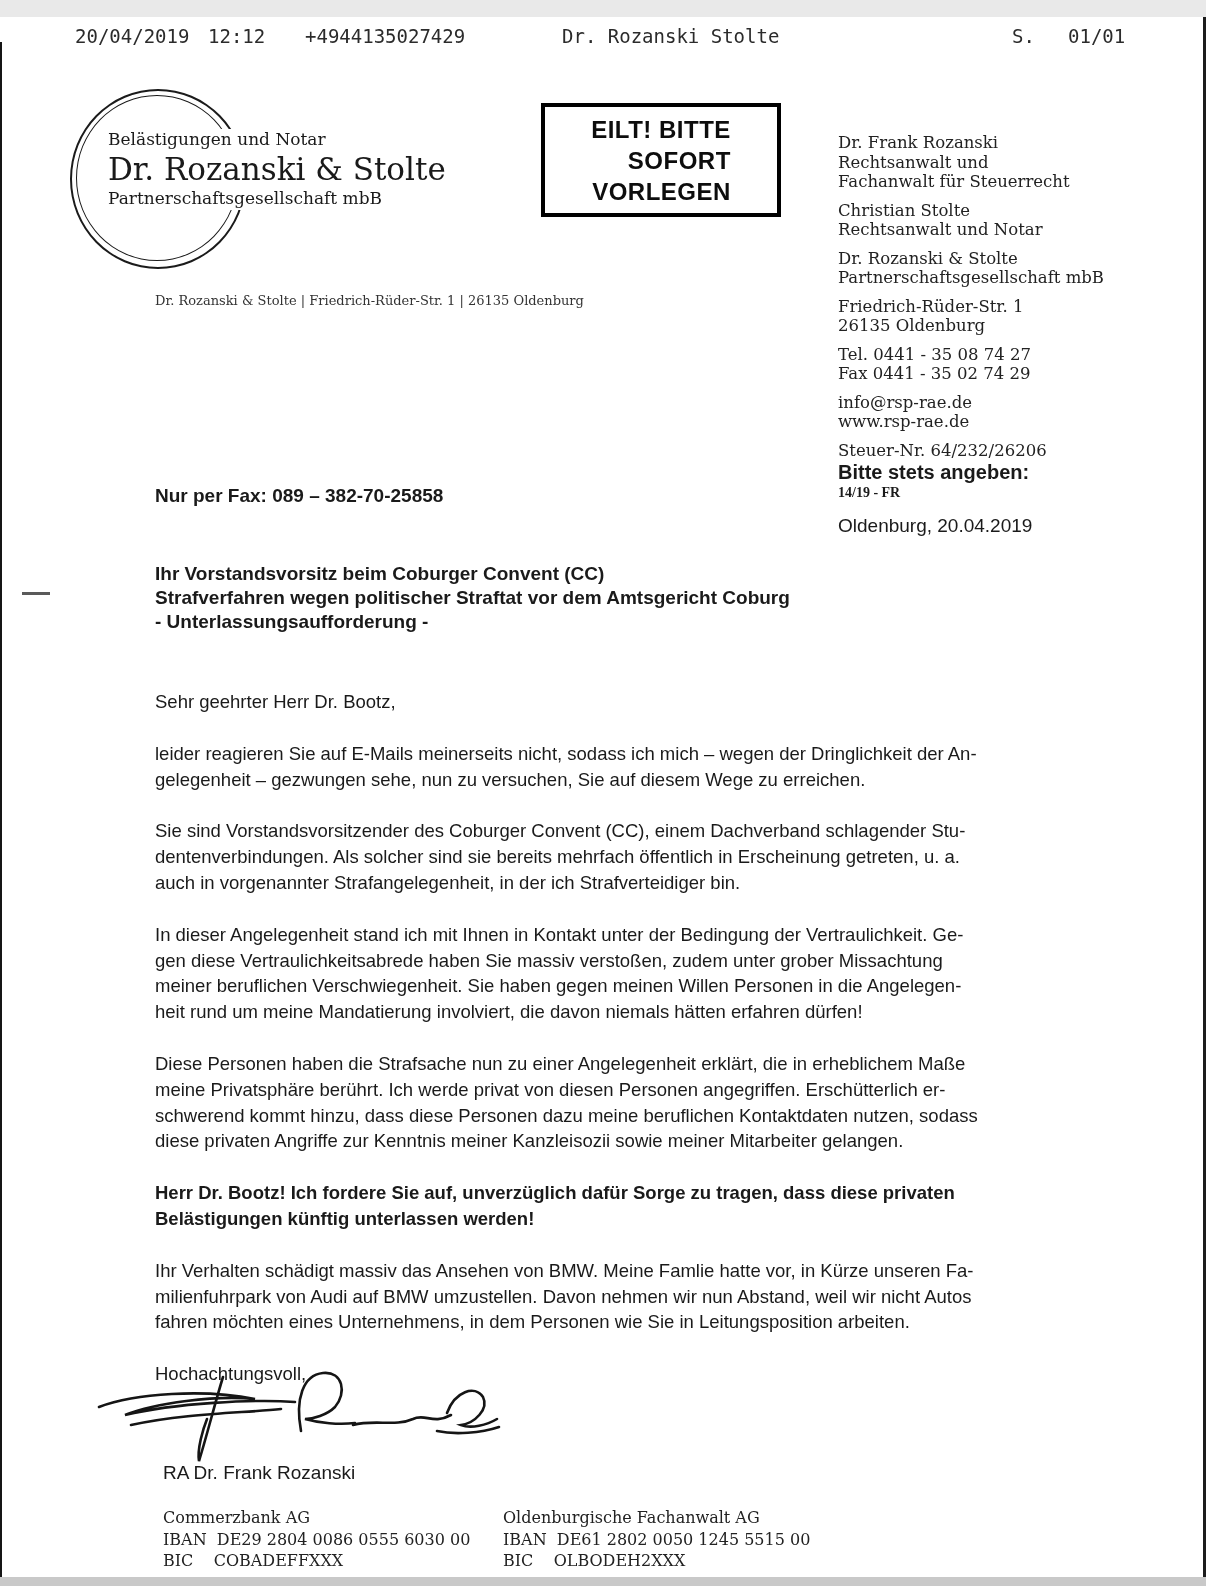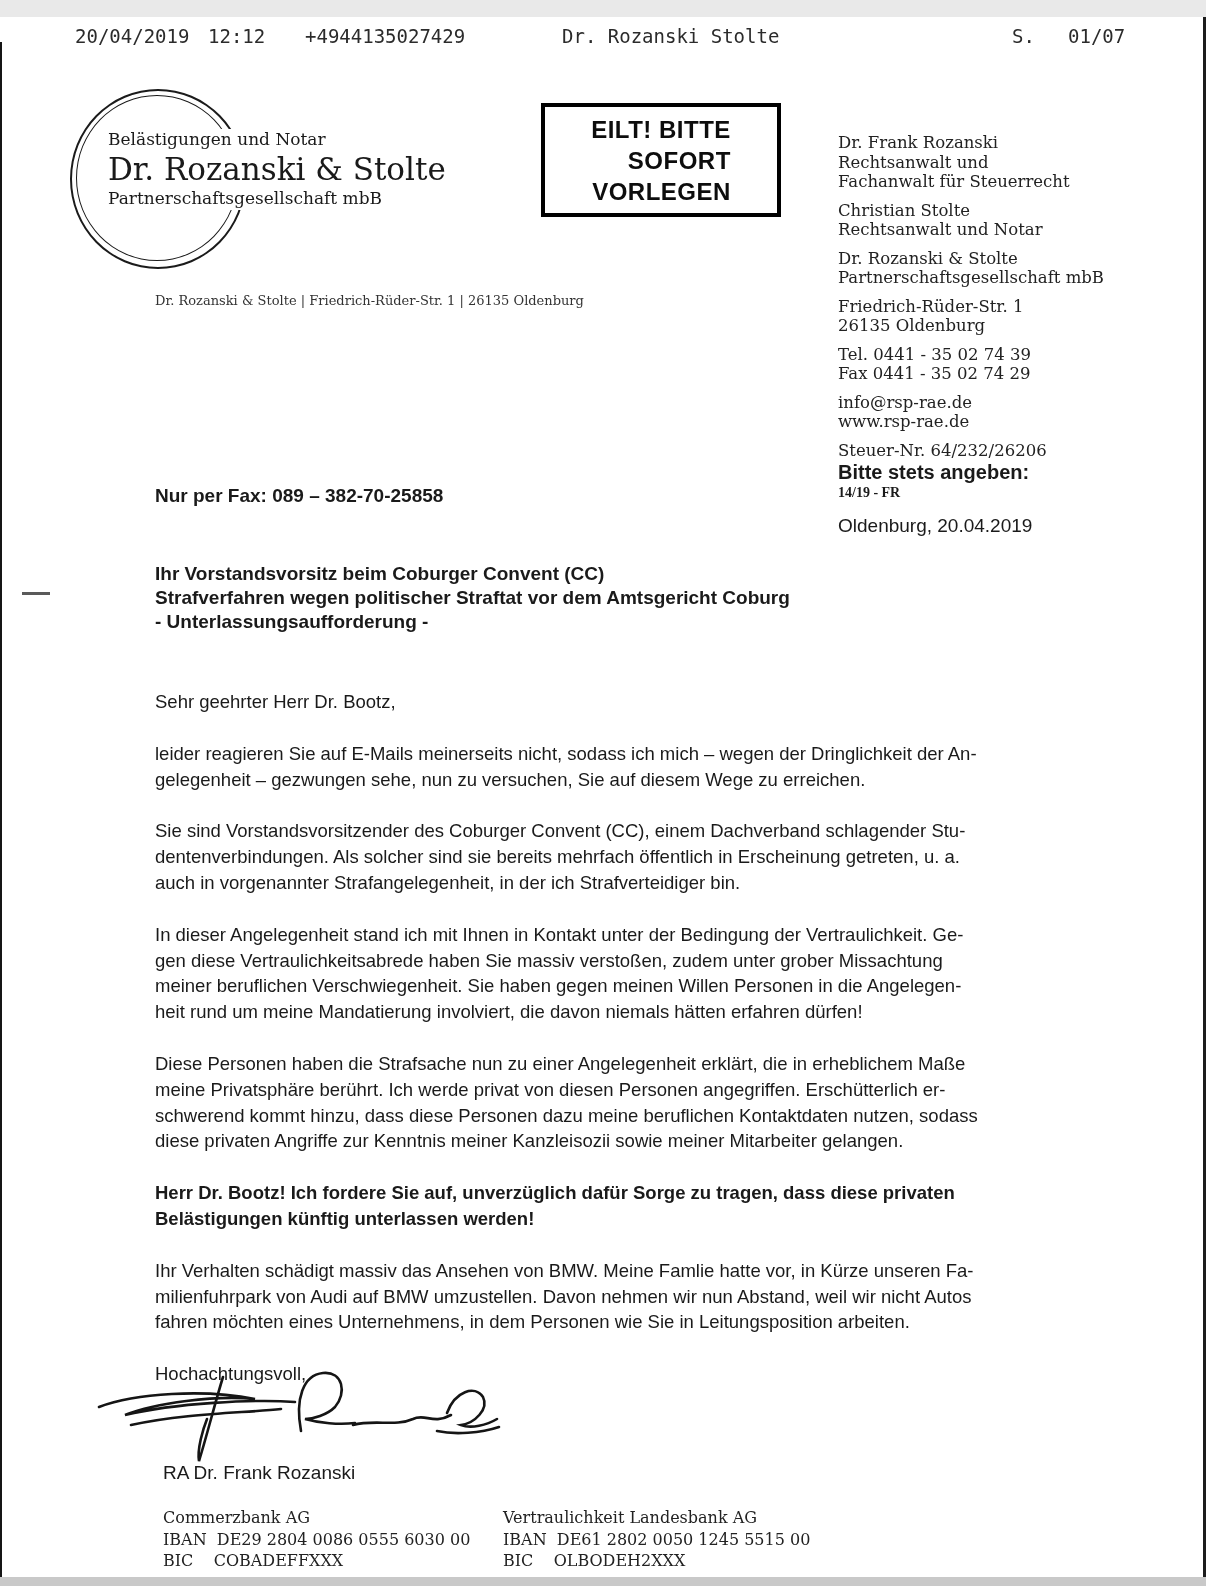--- a/index.html
+++ b/index.html
@@ -64,21 +64,21 @@
   <div class="abs edge-right"></div>
   <div class="abs fold-mark"></div>
   <div class="abs scan-strip"></div>
 
   <div class="abs fax-header">
     <span style="left:75px">20/04/2019</span>
     <span style="left:208px">12:12</span>
     <span style="left:305px">+4944135027429</span>
     <span style="left:562px">Dr. Rozanski Stolte</span>
     <span style="left:1012px">S.</span>
-    <span style="left:1068px">01/07</span>
+    <span style="left:1068px">01/01</span>
   </div>
 
   <div class="abs logo-circle-outer"></div>
   <div class="abs logo-circle-inner"></div>
   <div class="abs logo-text">
     <div><span class="tagline">Belästigungen und Notar</span></div>
     <div><span class="firm">Dr. Rozanski &amp; Stolte</span></div>
     <div><span class="legal">Partnerschaftsgesellschaft mbB</span></div>
   </div>
 
@@ -91,21 +91,21 @@
   <div class="abs info-col">
     <div class="block pre">Dr. Frank Rozanski
 Rechtsanwalt und
 Fachanwalt für Steuerrecht</div>
     <div class="block pre">Christian Stolte
 Rechtsanwalt und Notar</div>
     <div class="block pre">Dr. Rozanski &amp; Stolte
 Partnerschaftsgesellschaft mbB</div>
     <div class="block pre">Friedrich-Rüder-Str. 1
 26135 Oldenburg</div>
-    <div class="block pre">Tel. 0441 - 35 02 74 39
+    <div class="block pre">Tel. 0441 - 35 08 74 27
 Fax 0441 - 35 02 74 29</div>
     <div class="block pre">info@rsp-rae.de
 www.rsp-rae.de</div>
     <div class="block pre">Steuer-Nr. 64/232/26206</div>
   </div>
   <div class="abs note-title">Bitte stets angeben:</div>
   <div class="abs note-ref">14/19 - FR</div>
   <div class="abs date-line">Oldenburg, 20.04.2019</div>
 
   <div class="abs return-address">Dr. Rozanski &amp; Stolte | Friedrich-Rüder-Str. 1 | 26135 Oldenburg</div>
@@ -148,17 +148,17 @@
       <path d="M352,44 C360,22 380,16 388,28 C394,40 380,54 366,56 C376,60 392,56 402,50"></path>
       <path d="M342,62 C360,66 386,64 404,58"></path>
     </g>
   </svg>
   <div class="abs signer">RA Dr. Frank Rozanski</div>
 
   <div class="abs bank bank1 pre"><span>Commerzbank AG</span>
 <span>IBAN  DE29 2804 0086 0555 6030 00</span>
 <span>BIC    COBADEFFXXX</span></div>
 
-  <div class="abs bank bank2 pre"><span>Vertraulichkeit Landesbank AG</span>
+  <div class="abs bank bank2 pre"><span>Oldenburgische Fachanwalt AG</span>
 <span>IBAN  DE61 2802 0050 1245 5515 00</span>
 <span>BIC    OLBODEH2XXX</span></div>
 
 </div>
 
 </body></html>

